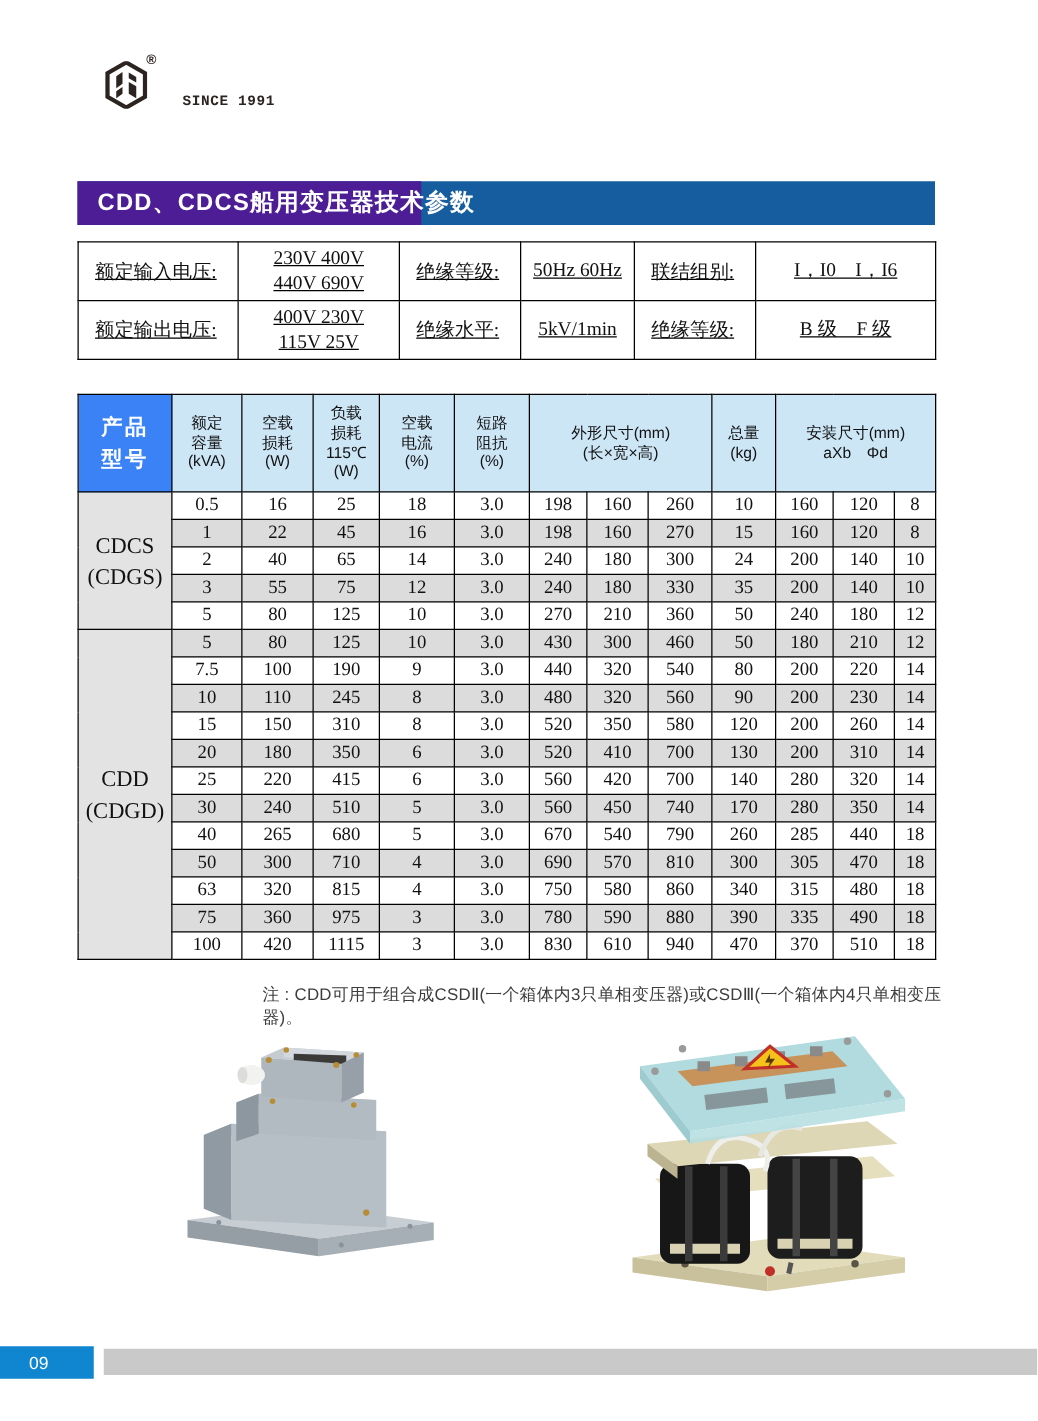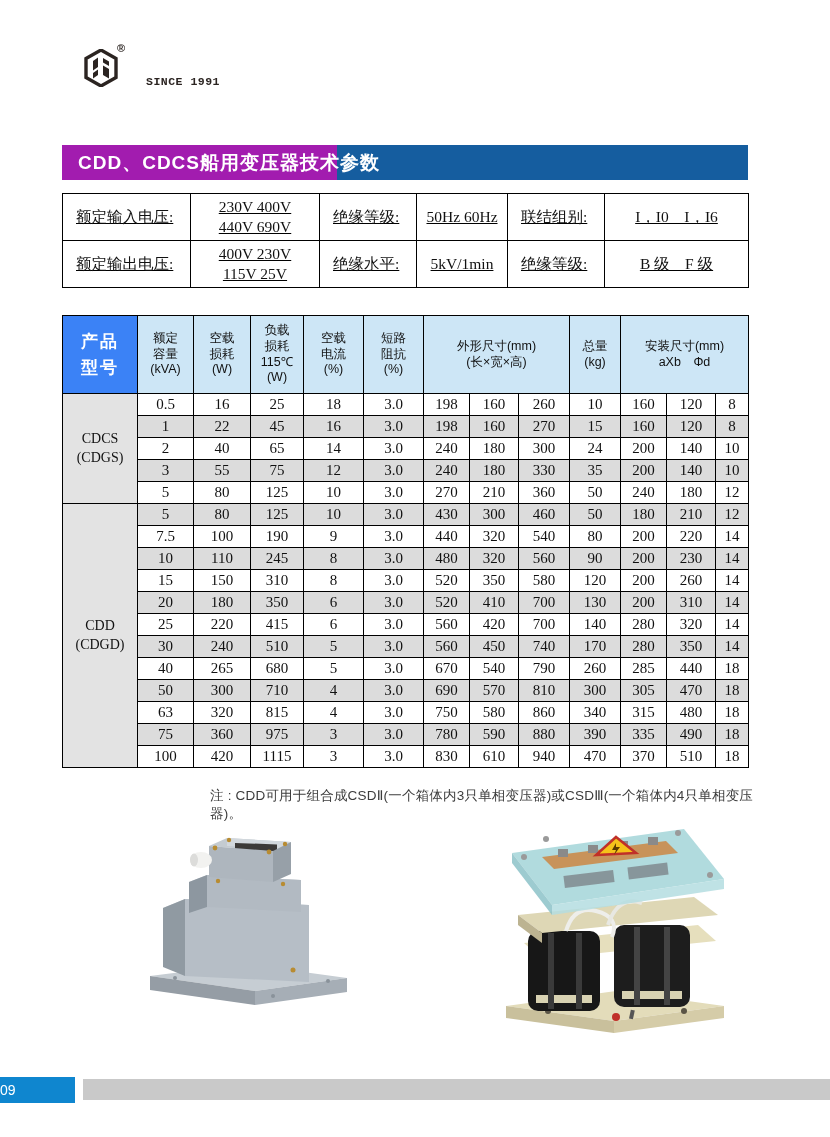--- a/index.html
+++ b/index.html
@@ -13,50 +13,50 @@
   .logo { position:absolute; left:84px; top:44px; width:260px; height:50px; }
   .logo svg { position:absolute; left:0; top:5px; }
   .logo .reg { position:absolute; left:33px; top:-2px; font-size:11px; color:#2b2421; font-weight:bold; }
   .brand { position:absolute; left:45px; top:10px; font-size:20px; color:#2b2421; letter-spacing:0.5px; white-space:nowrap; }
   .brand .b1 { font-weight:bold; }
   .brand .b2 { font-weight:normal; margin-left:6px; }
   .since { position:absolute; left:62px; top:31px; font-size:11.5px; font-weight:bold; color:#2b2421; letter-spacing:0.5px;font-family:Liberation Mono, monospace; }
 
   
   .title-bar { position:absolute; left:62px; top:145px; width:686px; height:35px; background:#155d9f; }
-  .title-accent { position:absolute; left:0; top:0; width:275px; height:35px; background:#a21caf; }
+  .title-accent { position:absolute; left:0; top:0; width:275px; height:35px; background:#4c1d95; }
   .title-text { display:block; padding-left:16px; line-height:35px; color:#fff; font-size:19px; font-weight:bold; letter-spacing:1px; white-space:nowrap; }
 
   
   table { border-collapse:collapse; }
   .ratings { position:absolute; left:62px; top:193px; width:686px; table-layout:fixed;text-decoration:underline; }
   .ratings td { border:1px solid #000; height:46px; font-family:"Liberation Serif", serif; font-size:15.5px; color:#111; padding:0; }
   .ratings td.lbl { text-align:left; padding-left:13px; }
   .ratings td.val { text-align:center; line-height:1.3; }
 
   
   .spec { position:absolute; left:62px; top:315px; width:686px; table-layout:fixed; }
   .spec th, .spec td { border:1px solid #000; padding:0; text-align:center; }
   .spec thead th { background:#cde6f6; height:77px; font-size:12.5px; font-weight:normal; color:#111; line-height:1.25; font-family:"Liberation Sans", sans-serif; }
   .spec thead th.h-product { background:#3b82f6; color:#fff; font-size:17px; font-weight:bold; line-height:1.5; letter-spacing:2px; }
   .spec tbody td { height:21px; font-family:"Liberation Serif", serif; font-size:15px; color:#111; background:#fff; }
   .spec tbody tr.alt td { background:#dcdcdc; }
-  .spec tbody td.model-cell { background:#e3e3e3 !important; font-size:14px; line-height:1.35; }
+  .spec tbody td.model-cell { background:#e3e3e3 !important; font-size:18px; line-height:1.35; }
 
   
   .note { position:absolute; left:210px; top:787px; width:560px; font-size:13.5px; color:#3c3c3c; letter-spacing:0.2px; }
 
   
   .photo { position:absolute; }
   .photo-left  { left:123px; top:820px; }
   .photo-right { left:488px; top:813px; }
 
   
   .page-num { position:absolute; left:0; top:1077px; width:75px; height:26px; background:#0f86cf;
-              color:#fff; font-size:14px; line-height:26px; text-align:left; padding-right:13px; box-sizing:border-box; }
+              color:#fff; font-size:14px; line-height:26px; text-align:center; padding-right:13px; box-sizing:border-box; }
   .footer-bar { position:absolute; left:83px; top:1079px; width:747px; height:21px; background:#c9c9c9; }
 </style>
 </head>
 <body>
 
 <div class="page">
 
   <div class="logo">
     <svg width="34" height="38" viewBox="0 0 34 38">
       <polygon points="17,1 32,9.5 32,28.5 17,37 2,28.5 2,9.5" fill="none" stroke="#2b2421" stroke-width="3.4"></polygon>

